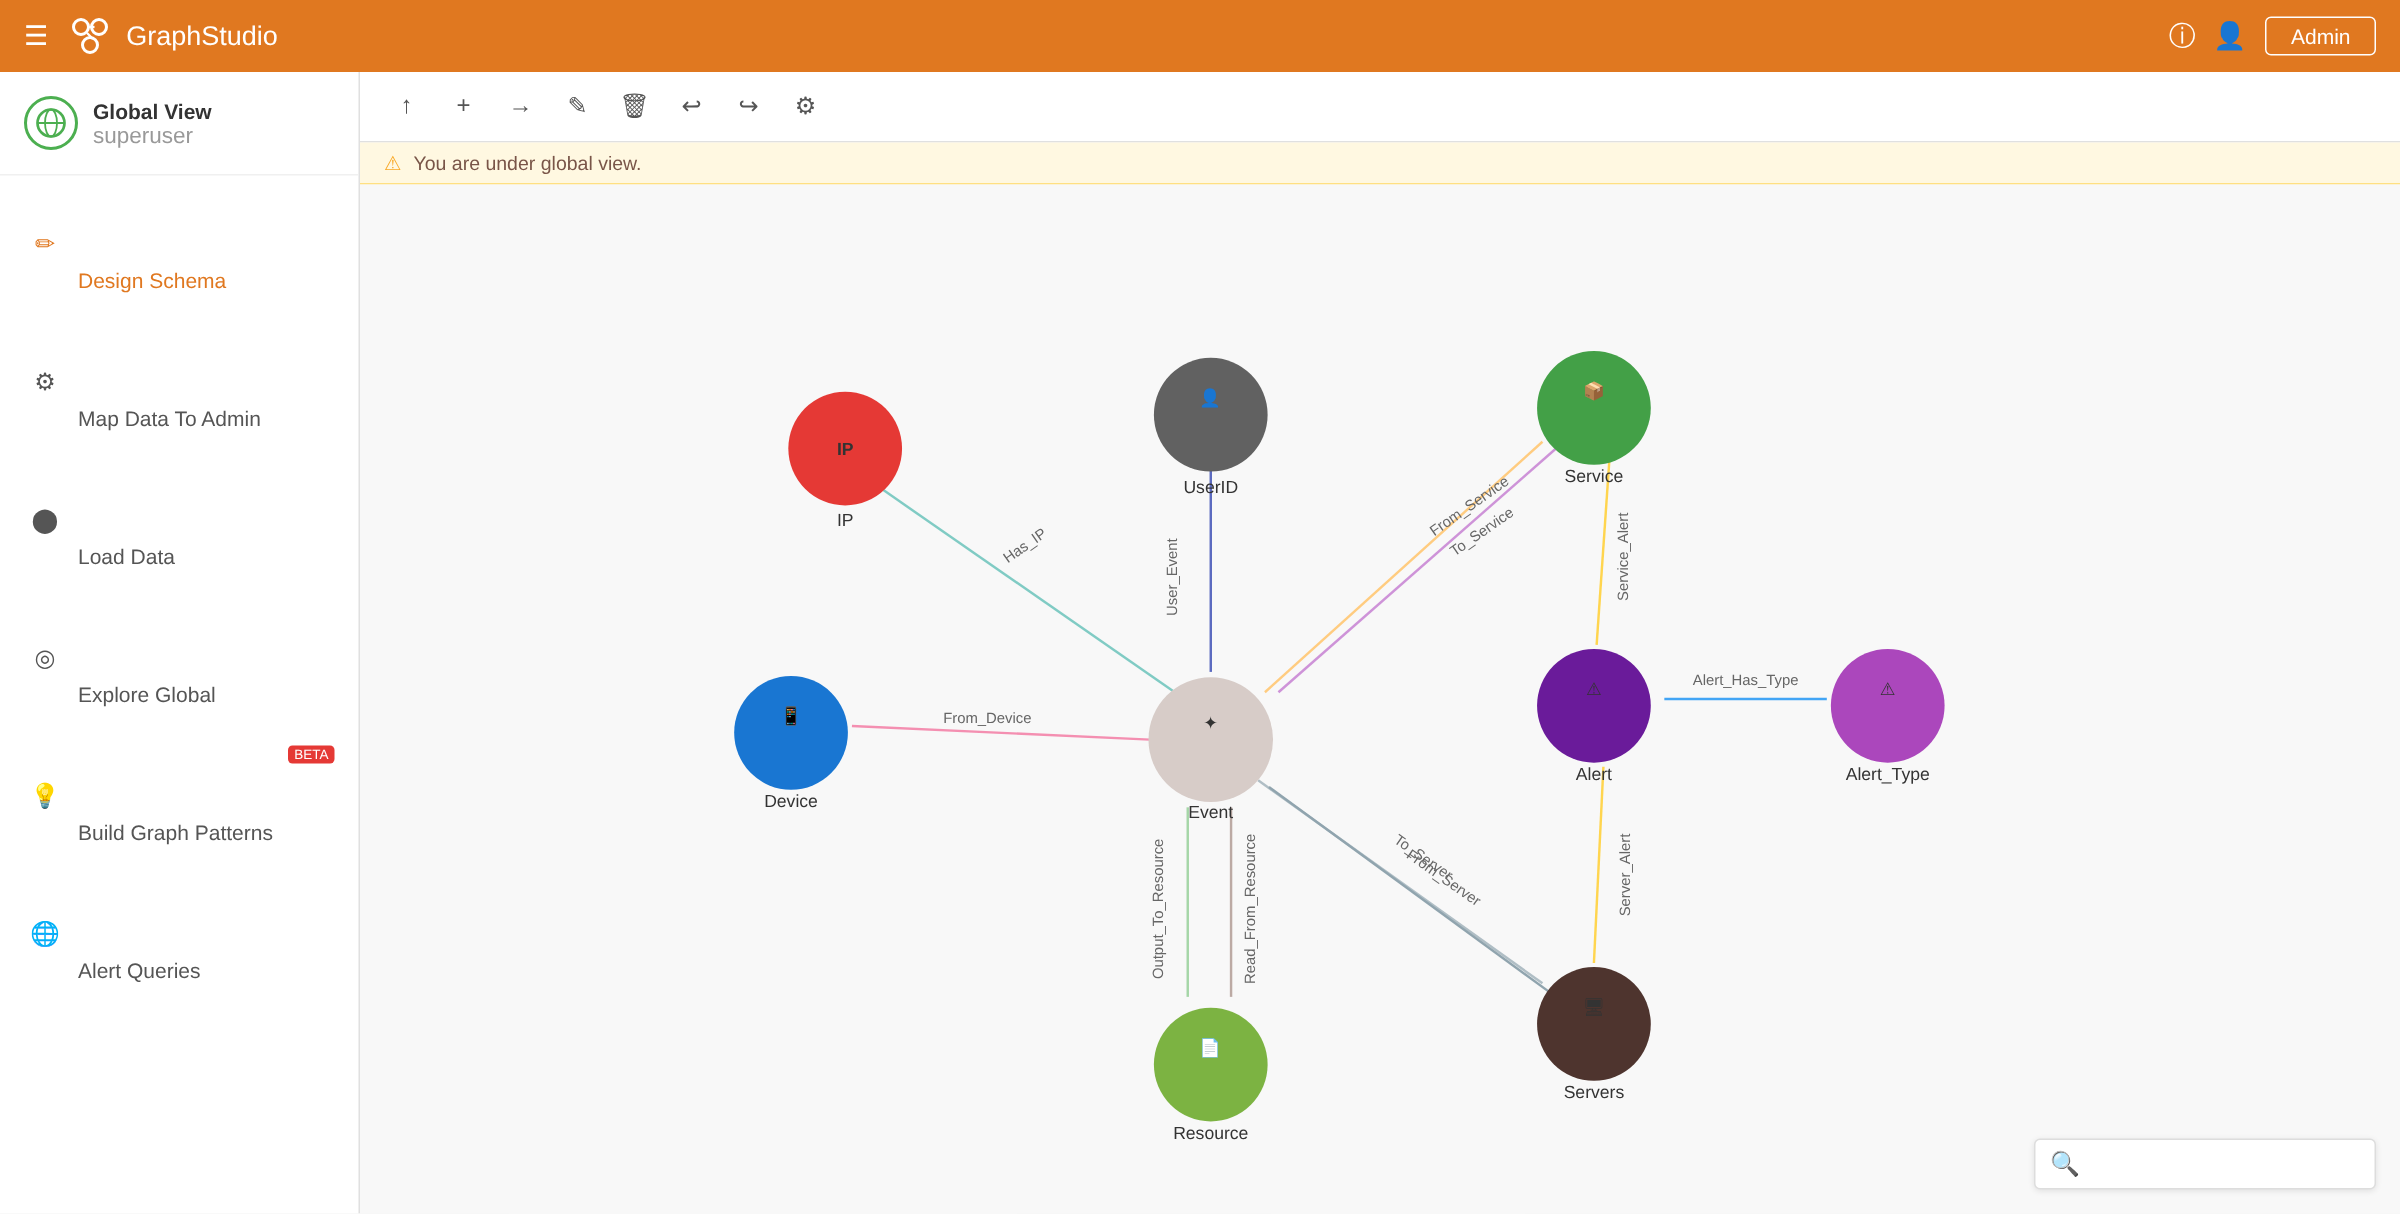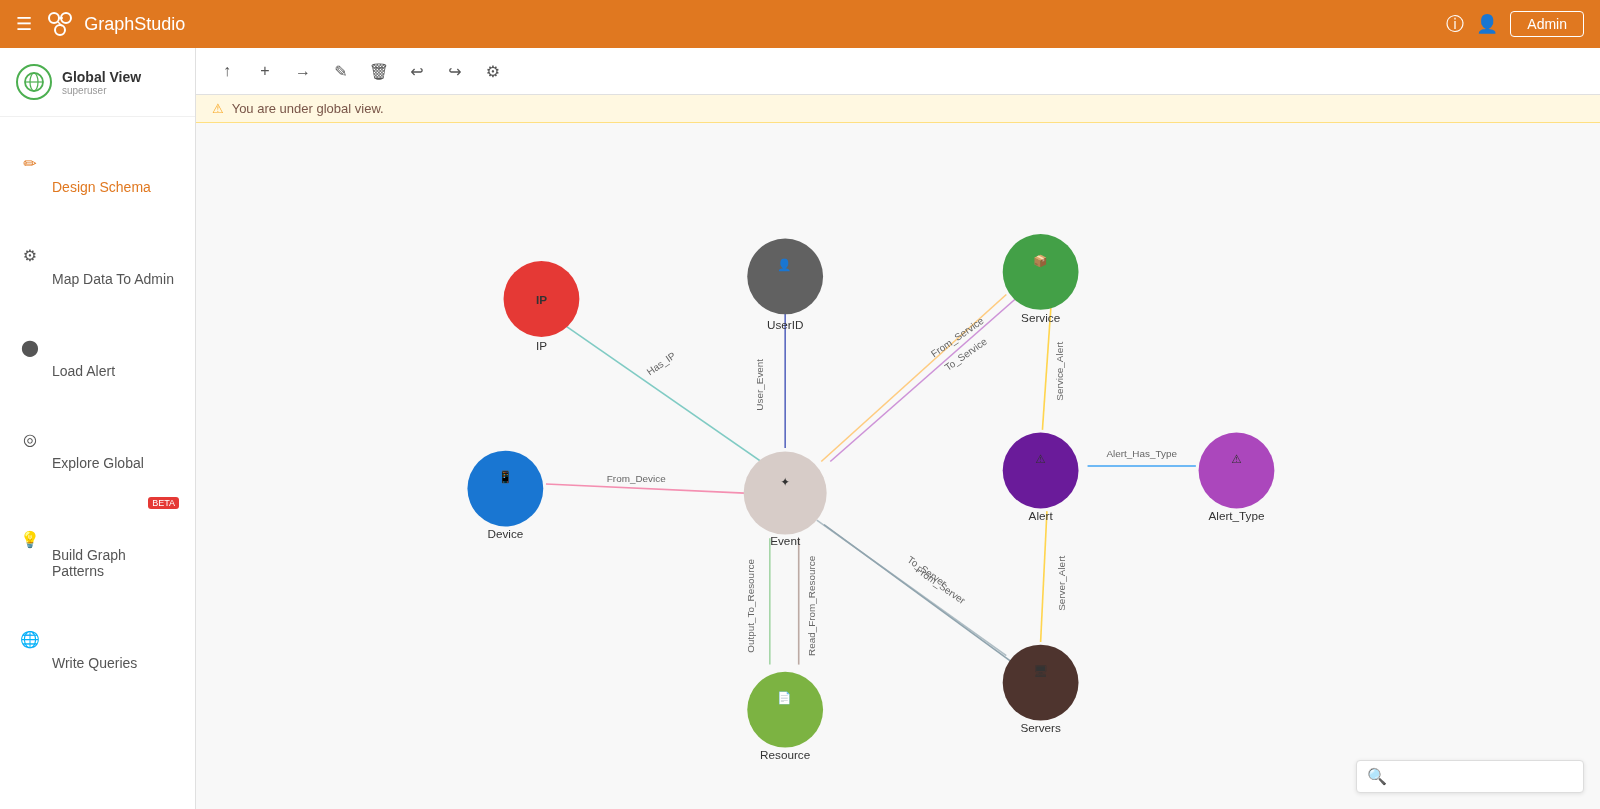--- a/index.html
+++ b/index.html
@@ -28,39 +28,39 @@
       border-radius: 4px;
       cursor: pointer;
       font-size: 14px;
     }
 
     
     .main-layout { display: flex; flex: 1; overflow: hidden; }
 
     
     .sidebar {
-      width: 196px;
+      width: 240px;
       background: white;
       border-right: 1px solid #e0e0e0;
       display: flex;
       flex-direction: column;
       flex-shrink: 0;
       overflow-y: auto;
     }
     .sidebar-brand {
       padding: 16px;
       border-bottom: 1px solid #f0f0f0;
       display: flex;
       align-items: center;
       gap: 10px;
     }
     .brand-icon { width: 36px; height: 36px; border-radius: 50%; border: 2px solid #4caf50; display: flex; align-items: center; justify-content: center; }
     .brand-text { display: flex; flex-direction: column; }
     .brand-title { font-weight: 600; font-size: 14px; color: #333; }
-    .brand-sub { font-size: 10px; color: #999; }
+    .brand-sub { font-size: 15px; color: #999; }
 
     .nav-item {
       display: flex;
       align-items: center;
       gap: 12px;
       padding: 14px 20px;
       cursor: pointer;
       font-size: 14px;
       color: #555;
       position: relative;
@@ -226,34 +226,34 @@
     <div class="nav-item active">
       <span class="nav-icon" style="color:#E07820">✏</span>
       <span class="nav-label" style="color:#E07820">Design Schema</span>
     </div>
     <div class="nav-item">
       <span class="nav-icon">⚙</span>
       <span class="nav-label">Map Data To Admin</span>
     </div>
     <div class="nav-item">
       <span class="nav-icon">⬤</span>
-      <span class="nav-label">Load Alert</span>
+      <span class="nav-label">Load Data</span>
     </div>
     <div class="nav-item">
       <span class="nav-icon">◎</span>
       <span class="nav-label">Explore Global</span>
     </div>
     <div class="nav-item">
       <span class="nav-icon">💡</span>
       <span class="nav-label">Build Graph Patterns</span>
       <span class="beta-badge">BETA</span>
     </div>
     <div class="nav-item">
       <span class="nav-icon">🌐</span>
-      <span class="nav-label">Write Queries</span>
+      <span class="nav-label">Alert Queries</span>
     </div>
   </div>
 
   <div class="content">
 
     <div class="toolbar">
       <button class="toolbar-btn" title="Upload">↑</button>
       <button class="toolbar-btn" title="Add">+</button>
       <button class="toolbar-btn" title="Connect">→</button>
       <button class="toolbar-btn" title="Edit">✎</button>

